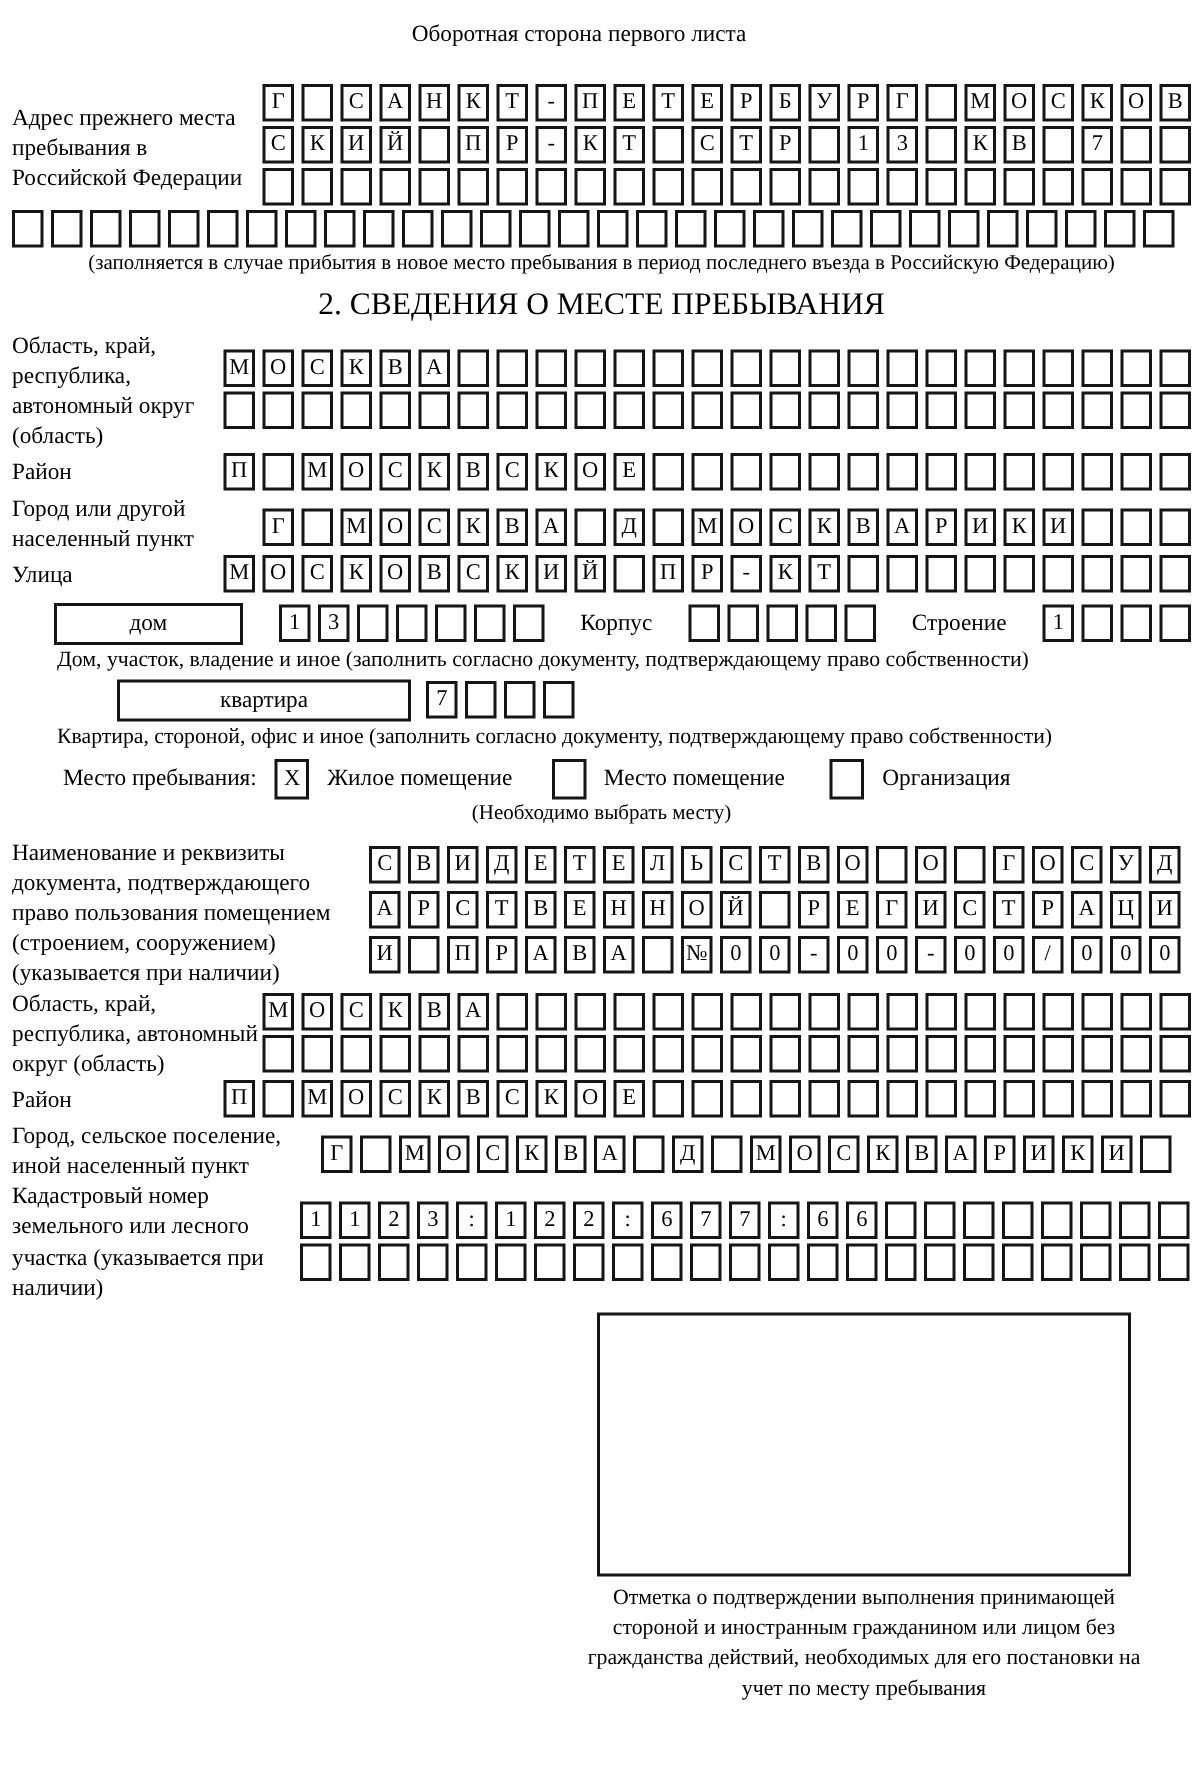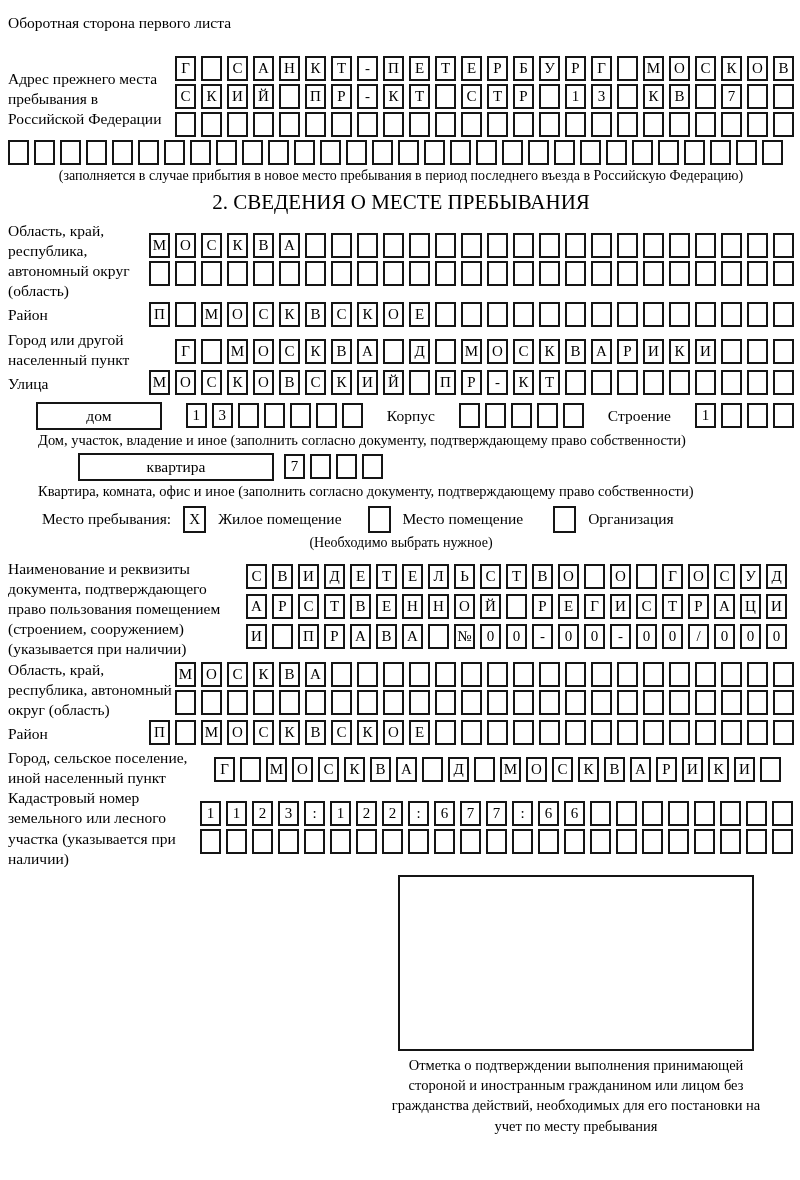--- a/index.html
+++ b/index.html
@@ -5,21 +5,21 @@
   * { box-sizing: border-box; margin: 0; padding: 0; }
   html, body { width: 800px; background: #fff; }
   body {
     height: 1180px;
     overflow: hidden;
     font-family: "Liberation Serif", "DejaVu Serif", serif;
     color: #000;
   }
   .page { width: 800px; padding: 14px 6px 0 8px; }
 
-  .header-line { text-align: left; font-size: 15.5px; padding-right: 30px; margin-bottom: 24px; }
+  .header-line { text-align: center; font-size: 15.5px; padding-right: 30px; margin-bottom: 24px; }
 
   .flex-row { display: flex; align-items: center; }
   .label { font-size: 15.5px; line-height: 1.3; }
 
   .cells { display: flex; gap: 5px; margin-bottom: 3px; }
   .cell {
     width: 21px; min-width: 21px; height: 25px;
     border: 2px solid #151515;
     display: flex; align-items: center; justify-content: center;
     font-size: 15px; line-height: 1;
@@ -371,32 +371,32 @@
 
   <div class="apt-row">
     <div class="wide-box box-kv">квартира</div>
     <div class="cells" style="margin-bottom:0">
         <div class="cell">7</div>
         <div class="cell"></div>
         <div class="cell"></div>
         <div class="cell"></div>
       </div>
   </div>
-  <div class="caption" style="margin-left:30px">Квартира, комната, офис и иное (заполнить согласно документу, подтверждающему право собственности)</div>
+  <div class="caption" style="margin-left:30px">Квартира, стороной, офис и иное (заполнить согласно документу, подтверждающему право собственности)</div>
 
   <div class="stay-row">
     <span>Место пребывания:</span>
     <div class="checkbox">X</div>
     <span>Жилое помещение</span>
     <div class="checkbox" style="margin-left:14px"></div>
     <span>Место помещение</span>
     <div class="checkbox" style="margin-left:18px"></div>
     <span>Организация</span>
   </div>
-  <div class="stay-note">(Необходимо выбрать нужное)</div>
+  <div class="stay-note">(Необходимо выбрать месту)</div>
 
   <div class="flex-row">
     <div class="label lbl-doc">Наименование и реквизиты документа, подтверждающего право пользования помещением (строением, сооружением) (указывается при наличии)</div>
     <div class="doc-cells-wrap">
       <div class="cells">
           <div class="cell">С</div>
           <div class="cell">В</div>
           <div class="cell">И</div>
           <div class="cell">Д</div>
           <div class="cell">Е</div>

